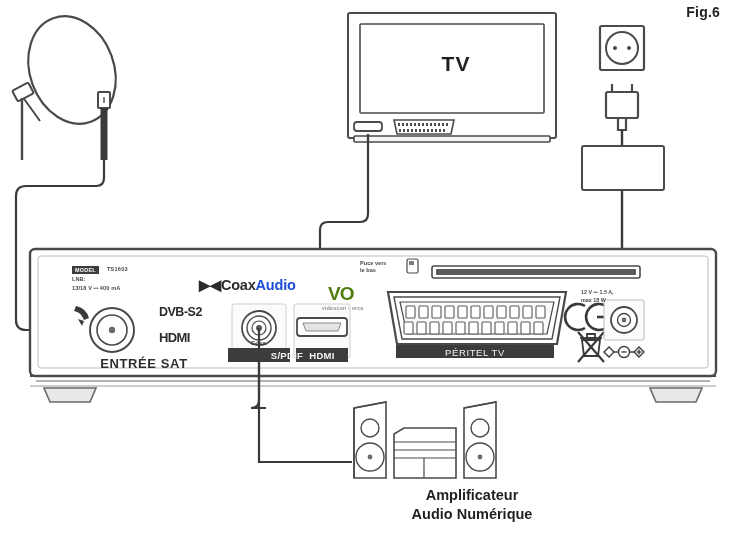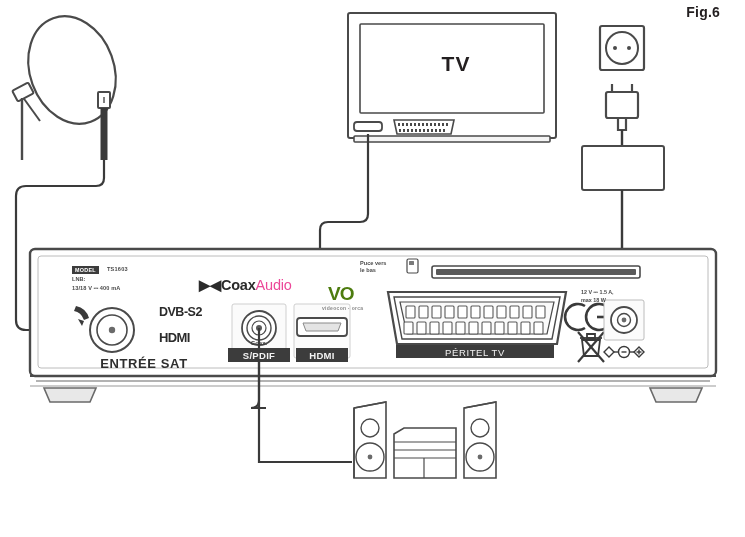--- a/index.html
+++ b/index.html
@@ -12,34 +12,34 @@
   .tvtext{position:absolute;left:396px;top:52px;width:120px;text-align:center;
           font-size:21px;font-weight:bold;color:#231f20;letter-spacing:1px;}
   .psu-text{position:absolute;left:586px;top:150px;width:74px;text-align:center;
             font-size:8.5px;line-height:11px;font-weight:bold;color:#6a6a6a;}
   .amp-cap{position:absolute;left:332px;top:486px;width:280px;text-align:center;
            font-size:14.5px;font-weight:bold;line-height:19px;color:#231f20;}
 
   .lbl{position:absolute;color:#3a3a3a;}
   .entree{left:84px;top:356px;width:120px;text-align:center;font-size:13px;font-weight:bold;letter-spacing:.6px;color:#2e2e2e;}
   .peritel{left:398px;top:347px;width:154px;text-align:center;font-size:9.5px;font-weight:normal;letter-spacing:.6px;color:#f2f2f2;}
-  .spdif{left:228px;top:350px;width:62px;text-align:center;font-size:9.5px;font-weight:bold;letter-spacing:.3px;color:#f2f2f2;}
+  .spdif{left:228px;top:350px;width:62px;text-align:center;font-size:9.5px;font-weight:bold;letter-spacing:.3px;color:#f2f2f2;padding-left:28px;}
   .coax{left:228px;top:340px;width:62px;text-align:center;font-size:6px;font-weight:bold;color:#3a3a3a;}
   .hdmiport{left:296px;top:350px;width:52px;text-align:center;font-size:9.5px;font-weight:bold;letter-spacing:.3px;color:#f2f2f2;}
   .puce{left:360px;top:260px;width:46px;font-size:5.6px;line-height:7px;font-weight:bold;color:#4a4a4a;}
 
   .modelbox{position:absolute;left:72px;top:266px;font-size:5.4px;font-weight:bold;
             color:#ffffff;background:#3c3c3c;padding:1px 3px;letter-spacing:.3px;}
   .modelno{position:absolute;left:107px;top:266px;font-size:5.6px;font-weight:bold;color:#4a4a4a;letter-spacing:.2px;}
   .lnb{position:absolute;left:72px;top:276px;font-size:5.6px;font-weight:bold;color:#4a4a4a;}
   .lnbv{position:absolute;left:72px;top:285px;font-size:5.6px;font-weight:bold;color:#4a4a4a;letter-spacing:.1px;}
   .pwrspec{position:absolute;left:581px;top:289px;font-size:5.4px;line-height:7.5px;font-weight:bold;color:#4a4a4a;text-align:left;}
 
   .dolby{position:absolute;left:199px;top:277px;font-size:14.5px;font-weight:bold;color:#2b2b2b;letter-spacing:-.2px;}
-  .dolby .audio{color:#ec4899;font-weight:normal;}
+  .dolby .audio{color:#1d4ed8;font-weight:bold;}
   .dvb{position:absolute;left:159px;top:305px;font-size:12.5px;font-weight:bold;color:#2b2b2b;letter-spacing:-.5px;}
   .hdmilogo{position:absolute;left:159px;top:330px;font-size:13px;font-weight:bold;color:#2b2b2b;letter-spacing:-.6px;}
   .volog{position:absolute;left:328px;top:283px;font-size:19px;font-weight:bold;color:#4d7c0f;letter-spacing:-1px;}
   .vosub{position:absolute;left:322px;top:305px;font-size:5px;font-weight:bold;color:#8a8a8a;letter-spacing:.3px;}
 </style>
 </head>
 <body>
 
 <div class="stage">
 
@@ -293,14 +293,18 @@
     <div>12 V ⎓ 1.5 A,</div>
     <div>max 18 W</div>
   </div>
 
   <div class="lbl entree">ENTRÉE SAT</div>
   <div class="lbl coax">Coax.</div>
   <div class="lbl spdif">S/PDIF</div>
   <div class="lbl hdmiport">HDMI</div>
   <div class="lbl peritel">PÉRITEL TV</div>
 
+  <div class="amp-cap">
+    <div>Amplificateur</div>
+    <div>Audio Numérique</div>
+  </div>
 
 </div>
 
 </body></html>

